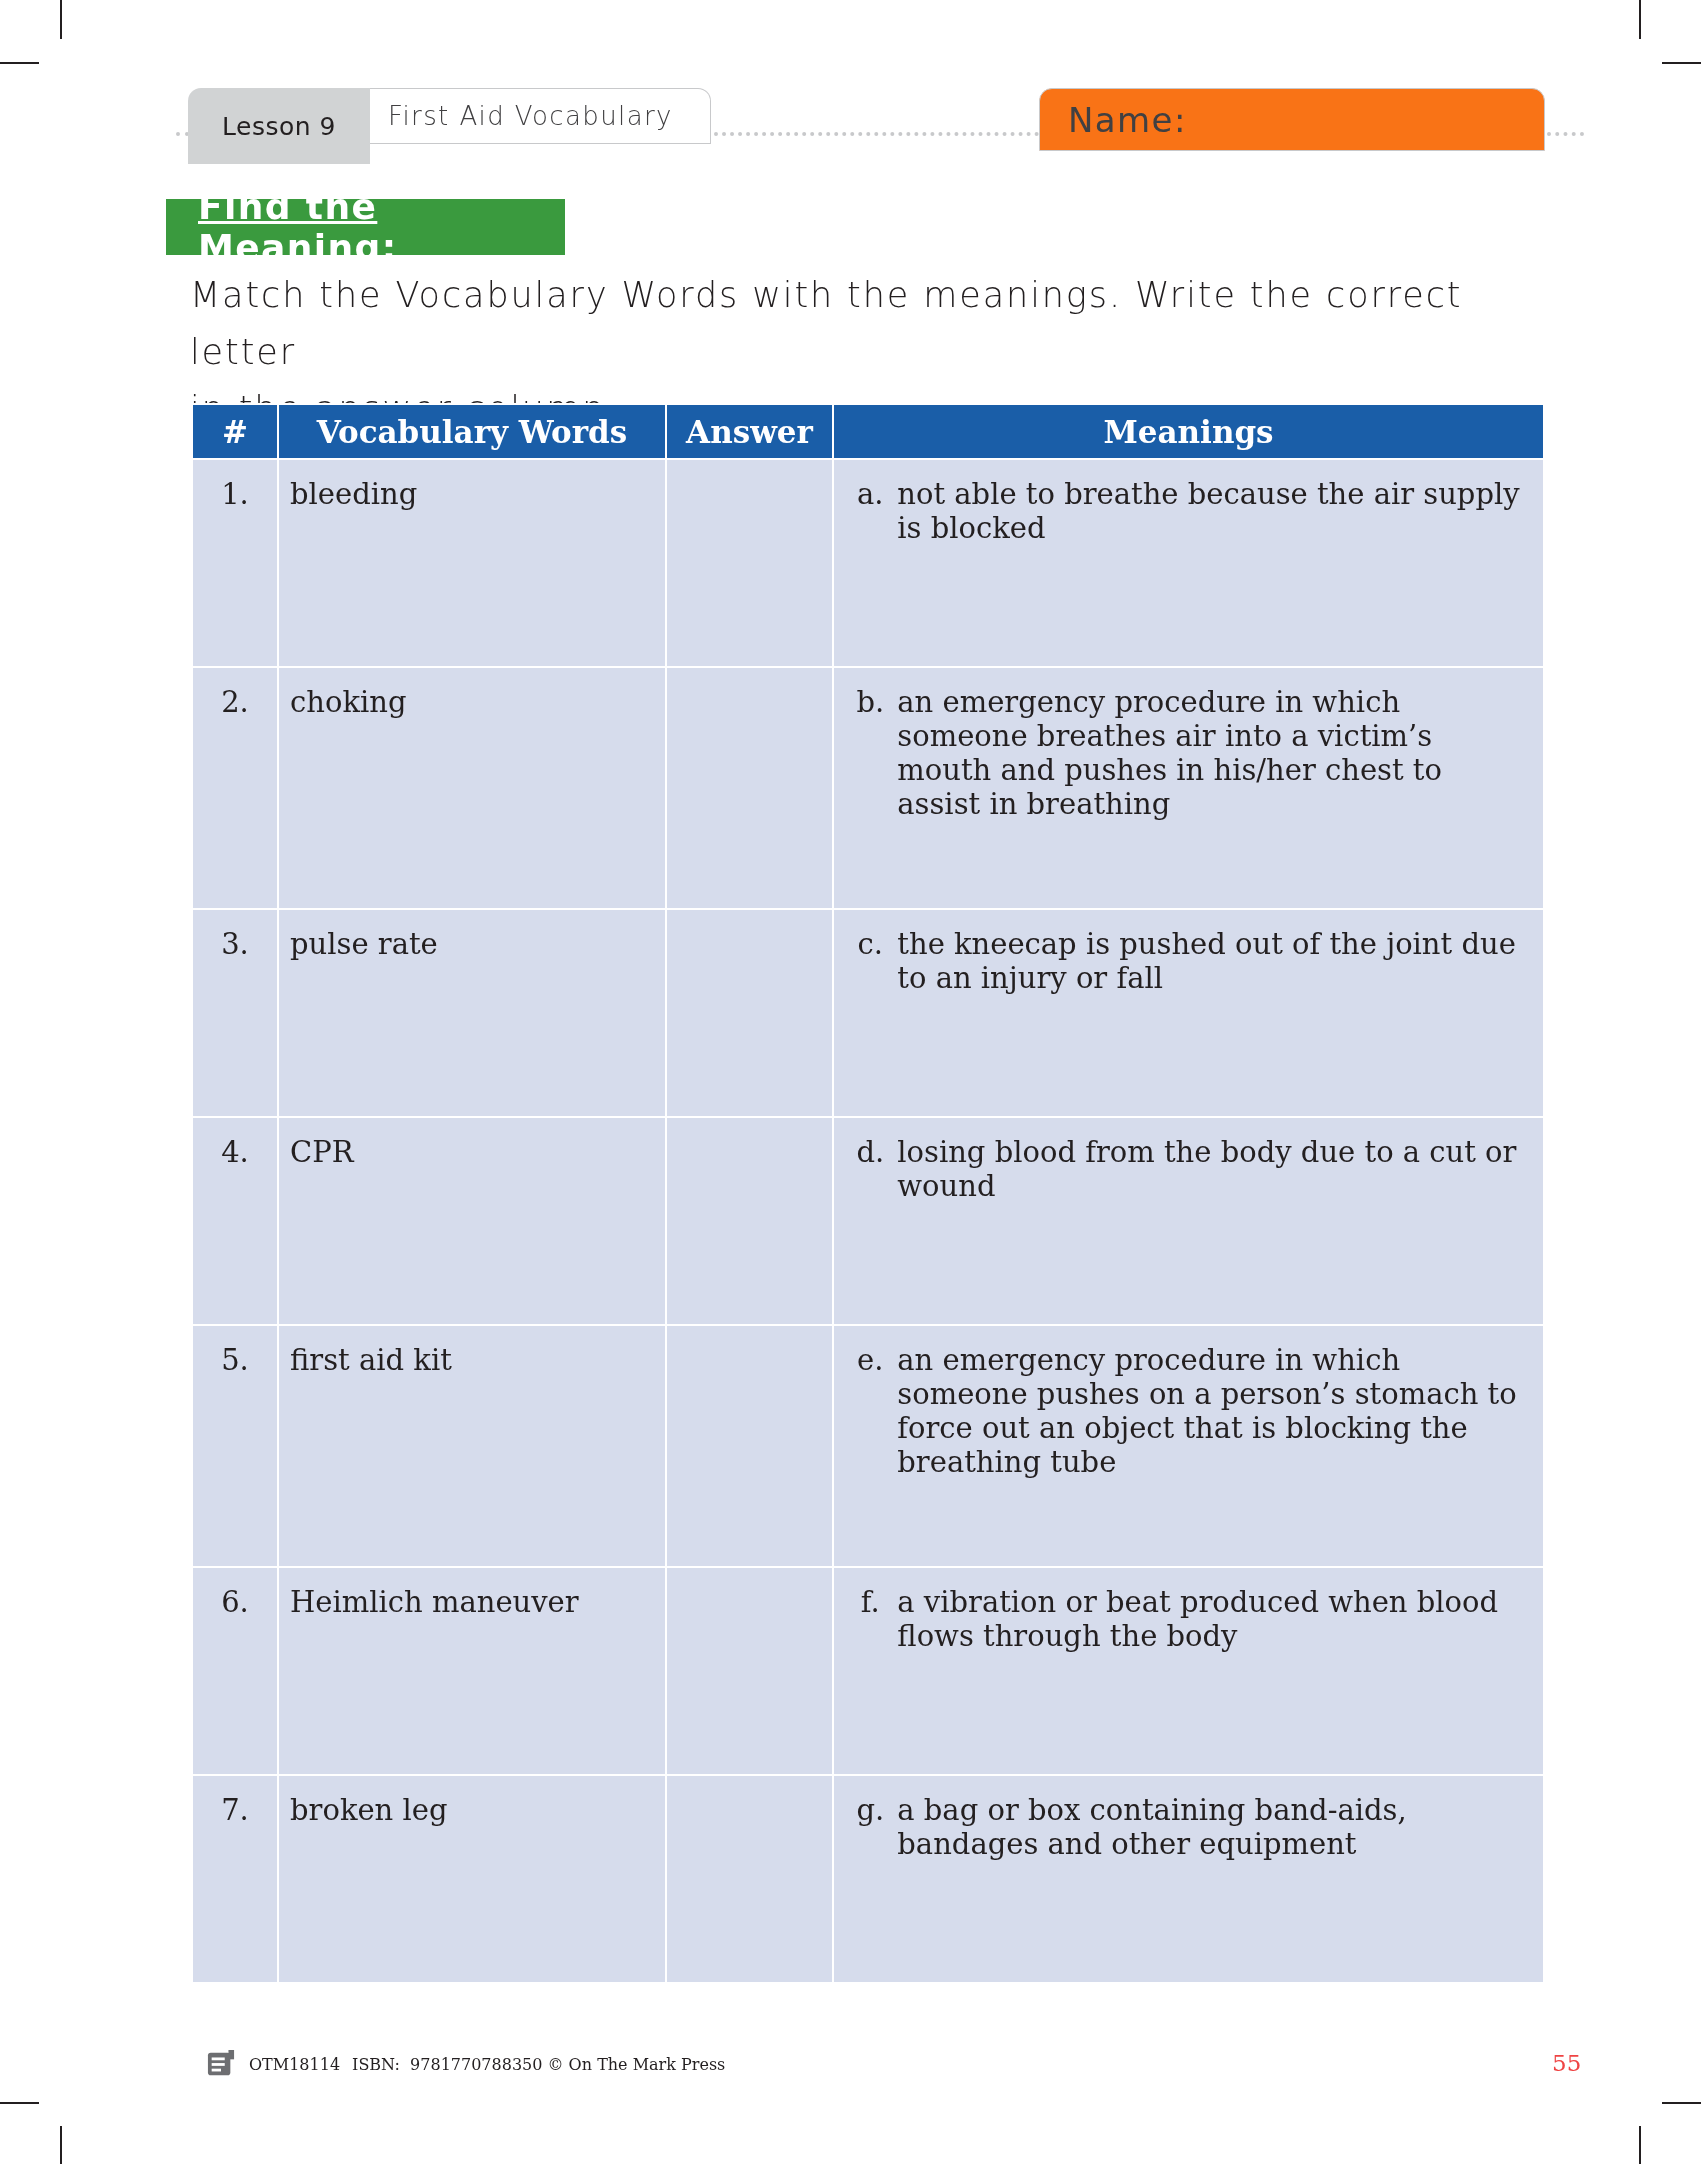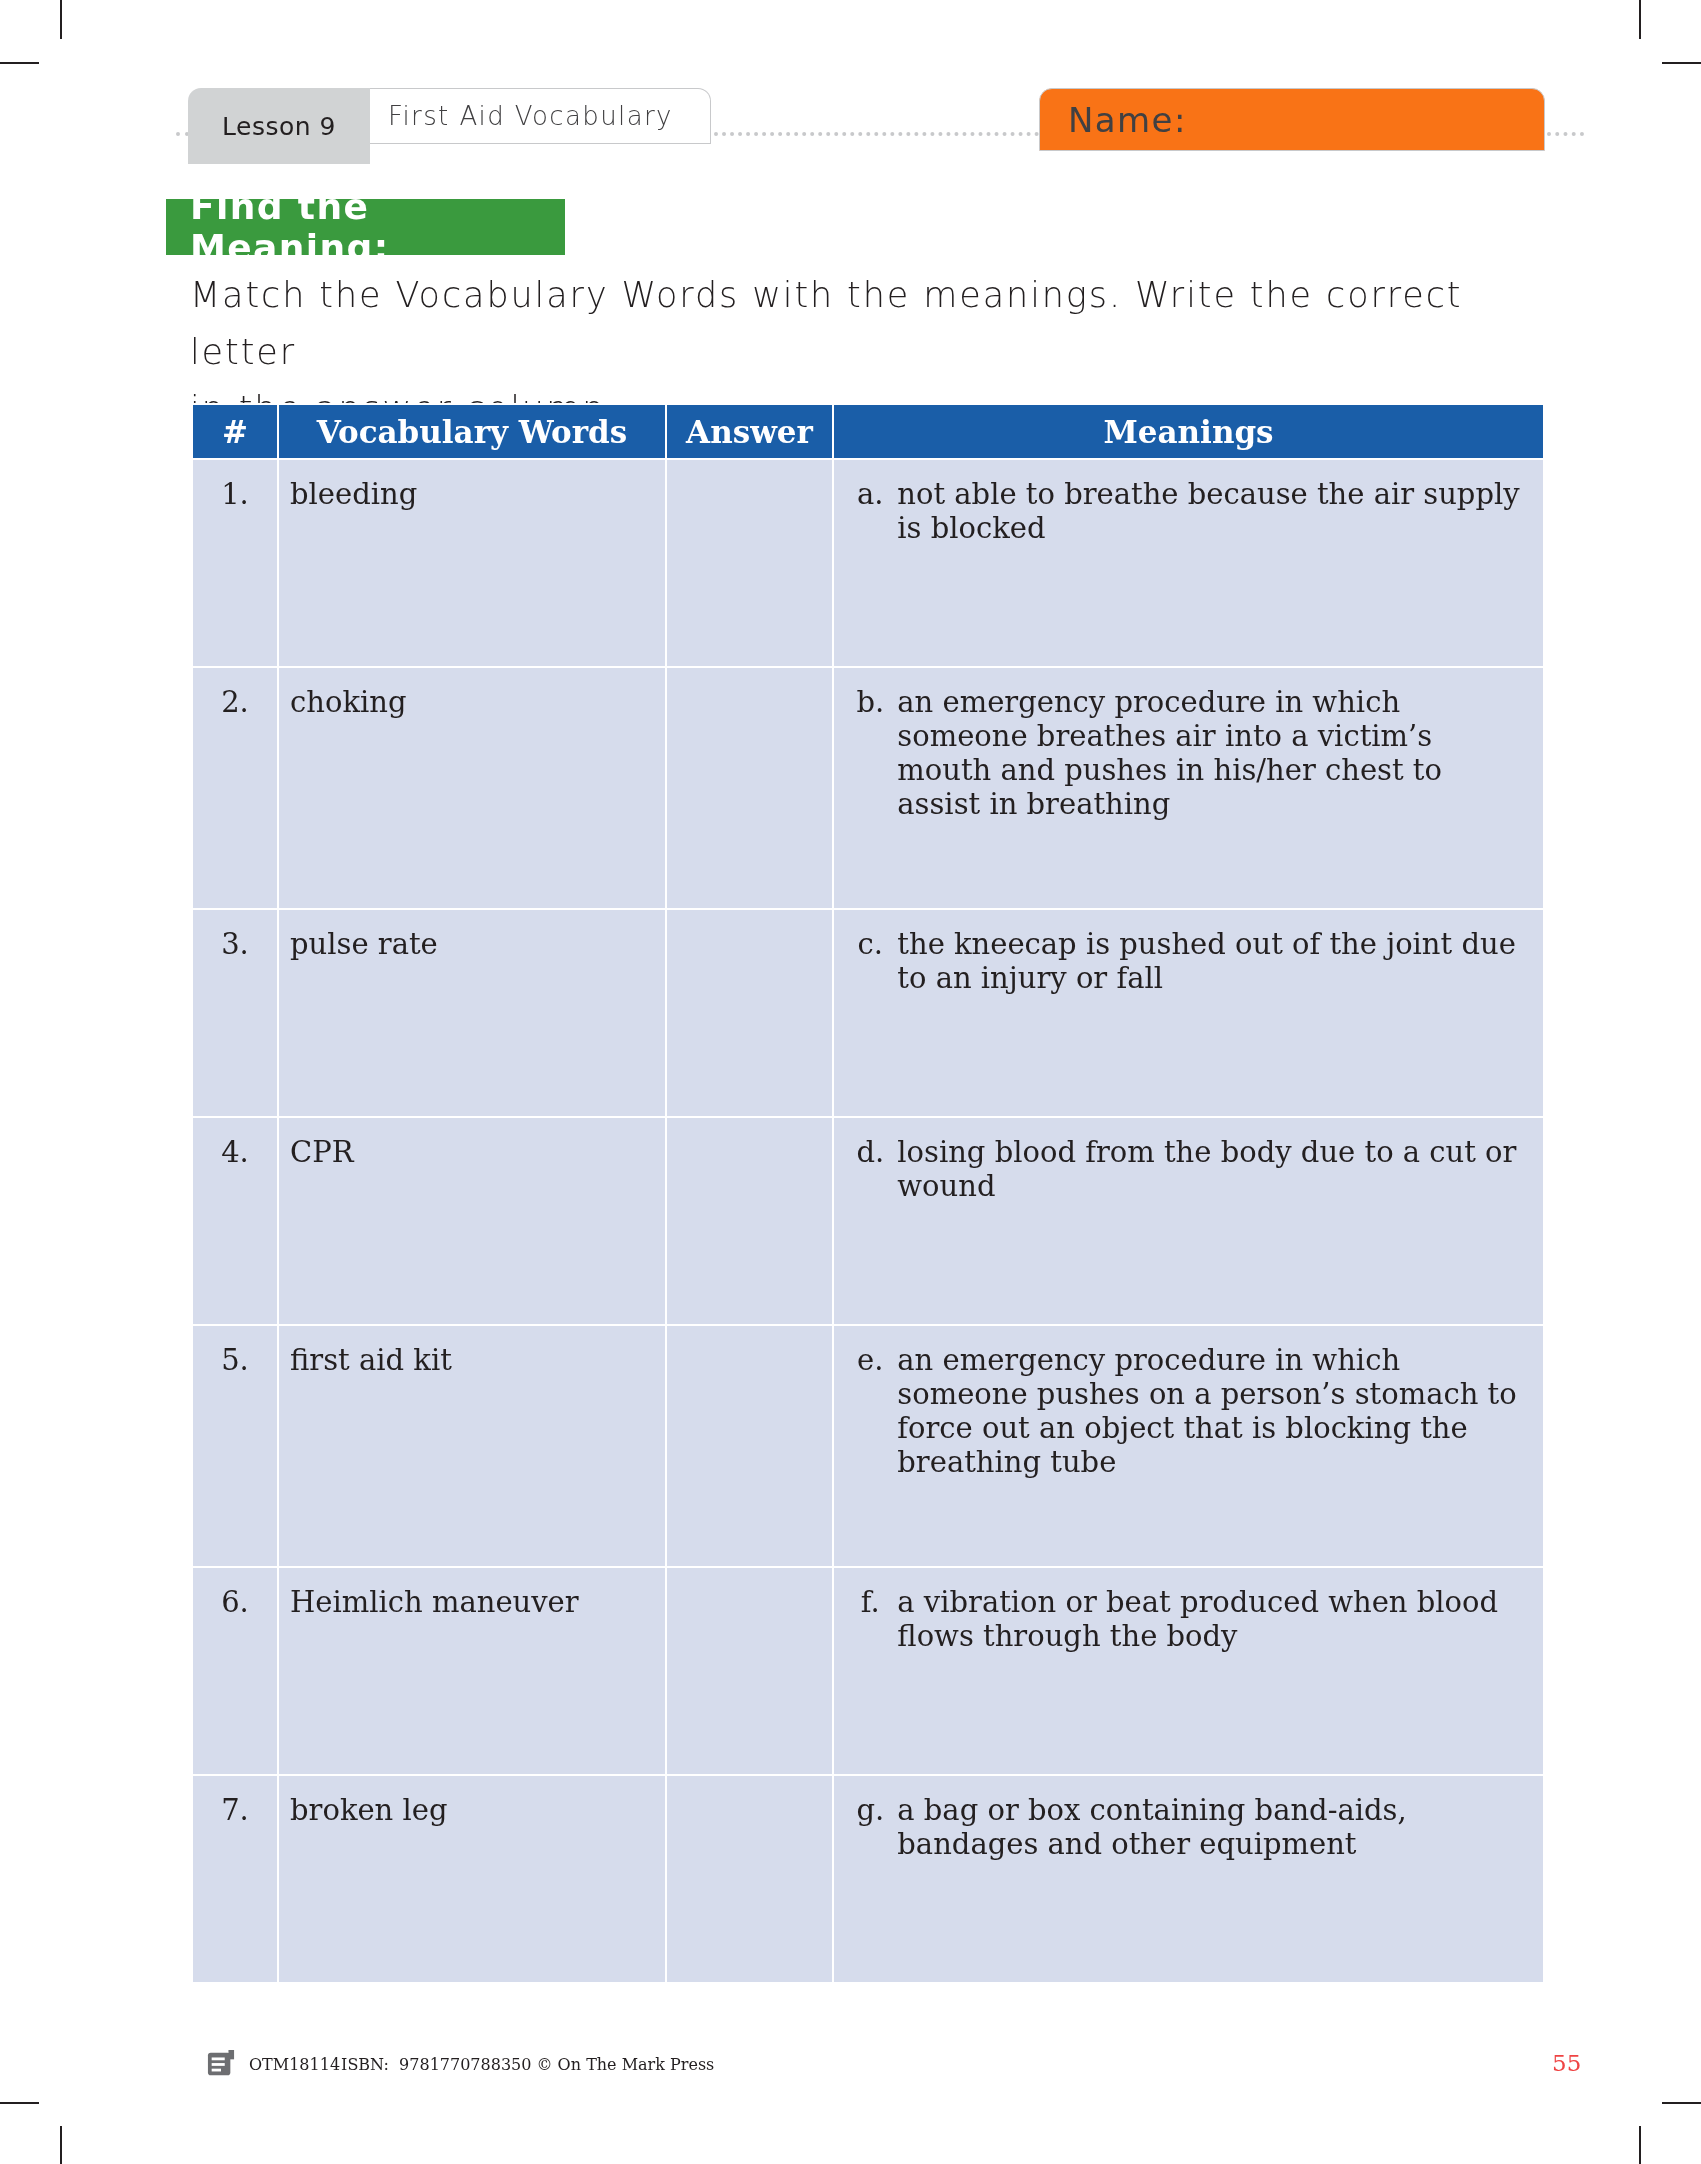--- a/index.html
+++ b/index.html
@@ -14,21 +14,21 @@
   .topic-tab { position:absolute; left:370px; top:88px; width:341px; height:56px; background:#fff;
                border:0.9px solid #c8c9cb; border-left:none; border-radius:0 13px 0 0;
                display:flex; align-items:center; padding-left:18px; box-sizing:border-box;
                font-family:"DejaVu Sans", sans-serif; font-size:26px; color:#414042; letter-spacing:1.4px; font-weight:300; }
   .name-box { position:absolute; left:1039px; top:88px; width:506px; height:63px; background:#f97316;
               border:1.4px solid #c8c9cb; border-radius:13px 13px 0 0; box-sizing:border-box;
               display:flex; align-items:center; padding-left:28px;
               font-family:"DejaVu Sans", sans-serif; font-size:34px; color:#414042; letter-spacing:1.4px; }
   .section-title { position:absolute; left:166px; top:199px; width:399px; height:56px; background:#3a9a3e;
                    color:#fff; font-family:"DejaVu Sans", sans-serif; font-weight:bold; font-size:36px;
-                   display:flex; align-items:center; padding-left:24px; box-sizing:border-box; letter-spacing:1.4px; }
+                   display:flex; align-items:center; padding-left:32px; box-sizing:border-box; letter-spacing:1.4px;text-decoration:underline; }
   .instructions { position:absolute; left:190px; top:267px; width:1354px;
                   font-family:"DejaVu Sans", sans-serif; font-size:35px; line-height:57px;
                   color:#231f20; letter-spacing:1.9px; font-weight:300; }
   
   table.vocab { position:absolute; left:191px; top:403px; width:1352px; border-collapse:collapse; table-layout:fixed; }
   table.vocab th { background:#1a5ea8; color:#fff; font-family:"DejaVu Serif", serif; font-weight:bold;
                    font-size:31px; height:53px; padding:0; border:2.8px solid #fff; }
   table.vocab td { background:#d6dcec; border:2.8px solid #fff; vertical-align:top; font-size:29px;
                    line-height:34px; padding-top:16.7px; }
   table.vocab td.num { text-align:center; }
@@ -131,17 +131,17 @@
 </table>
 
 <div class="footer">
   <svg class="logo" viewBox="0 0 32 30">
     <rect x="2" y="3" width="24" height="24" rx="3" fill="#6d6e71"></rect>
     <rect x="6" y="8" width="14" height="3" fill="#fff"></rect>
     <rect x="6" y="14" width="14" height="3" fill="#fff"></rect>
     <rect x="6" y="20" width="10" height="3" fill="#fff"></rect>
     <rect x="24" y="0" width="6" height="10" fill="#6d6e71"></rect>
   </svg>
-  <span style="margin-right:1px;">OTM18114</span>
+  <span style="margin-right:12px;">OTM18114</span>
   <span style="white-space:pre;">ISBN:  9781770788350 © On The Mark Press</span>
 </div>
 <div class="page-num">55</div>
 
 
 </body></html>

